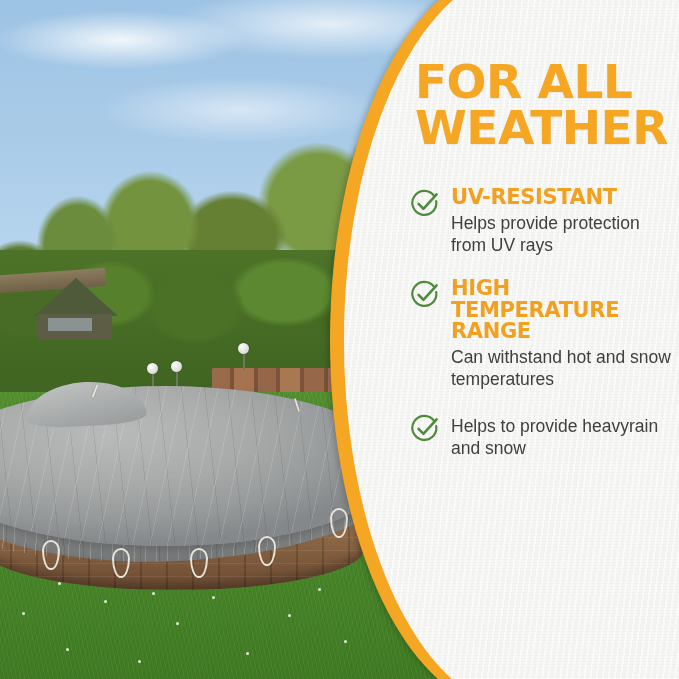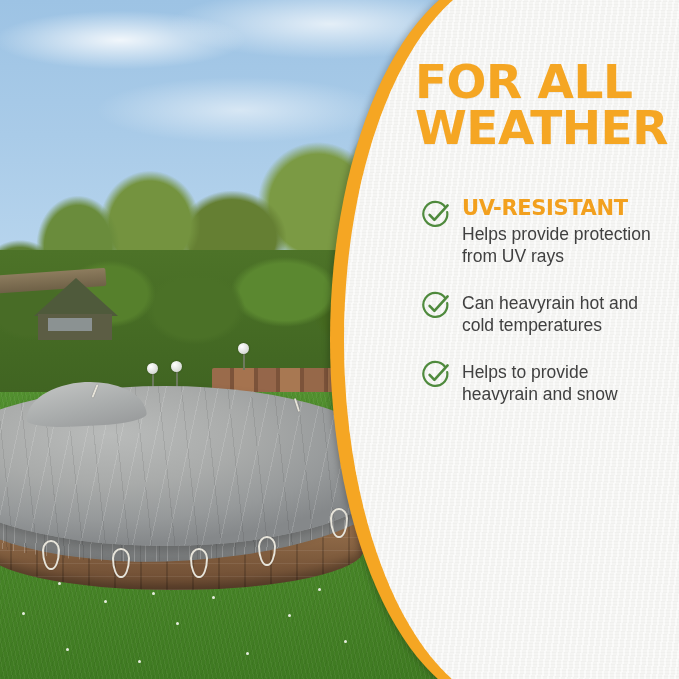--- a/index.html
+++ b/index.html
@@ -308,21 +308,21 @@
     font-weight: bold;
     font-size: 47px;
     line-height: 0.97;
     letter-spacing: -0.5px;
     text-transform: uppercase;
     text-shadow: 0 1px 0 rgba(0,0,0,.05);
     white-space: pre-line;
   }
 
   .features {
-    margin: 12px;
+    margin: 1px;
     padding: 36px 0 0 0;
     list-style: none;
   }
   .feature {
     display: flex;
     align-items: flex-start;
     gap: 11px;
     padding: 0 4px 22px 0;
   }
   .check-icon {
@@ -445,21 +445,22 @@
       </li>
 
       <li class="feature">
         <span class="check-icon">
           <svg viewBox="0 0 30 30" aria-hidden="true">
             <path d="M24.3 7.2 A 12 12 0 1 0 26.2 12.1" fill="none" stroke="#4F8A3D" stroke-width="2.2" stroke-linecap="round"></path>
             <path d="M8.6 14.9 L 13.4 19.8 L 26.6 5.4" fill="none" stroke="#4F8A3D" stroke-width="2.6" stroke-linecap="round" stroke-linejoin="round"></path>
           </svg>
         </span>
         <div class="feature-text">
-          <p class="feature-desc">Can heavyrain hot and cold temperatures</p>
+          <h2 class="feature-title">HIGH TEMPERATURE RANGE</h2>
+          <p class="feature-desc">Can withstand hot and snow temperatures</p>
         </div>
       </li>
 
       <li class="feature">
         <span class="check-icon">
           <svg viewBox="0 0 30 30" aria-hidden="true">
             <path d="M24.3 7.2 A 12 12 0 1 0 26.2 12.1" fill="none" stroke="#4F8A3D" stroke-width="2.2" stroke-linecap="round"></path>
             <path d="M8.6 14.9 L 13.4 19.8 L 26.6 5.4" fill="none" stroke="#4F8A3D" stroke-width="2.6" stroke-linecap="round" stroke-linejoin="round"></path>
           </svg>
         </span>

